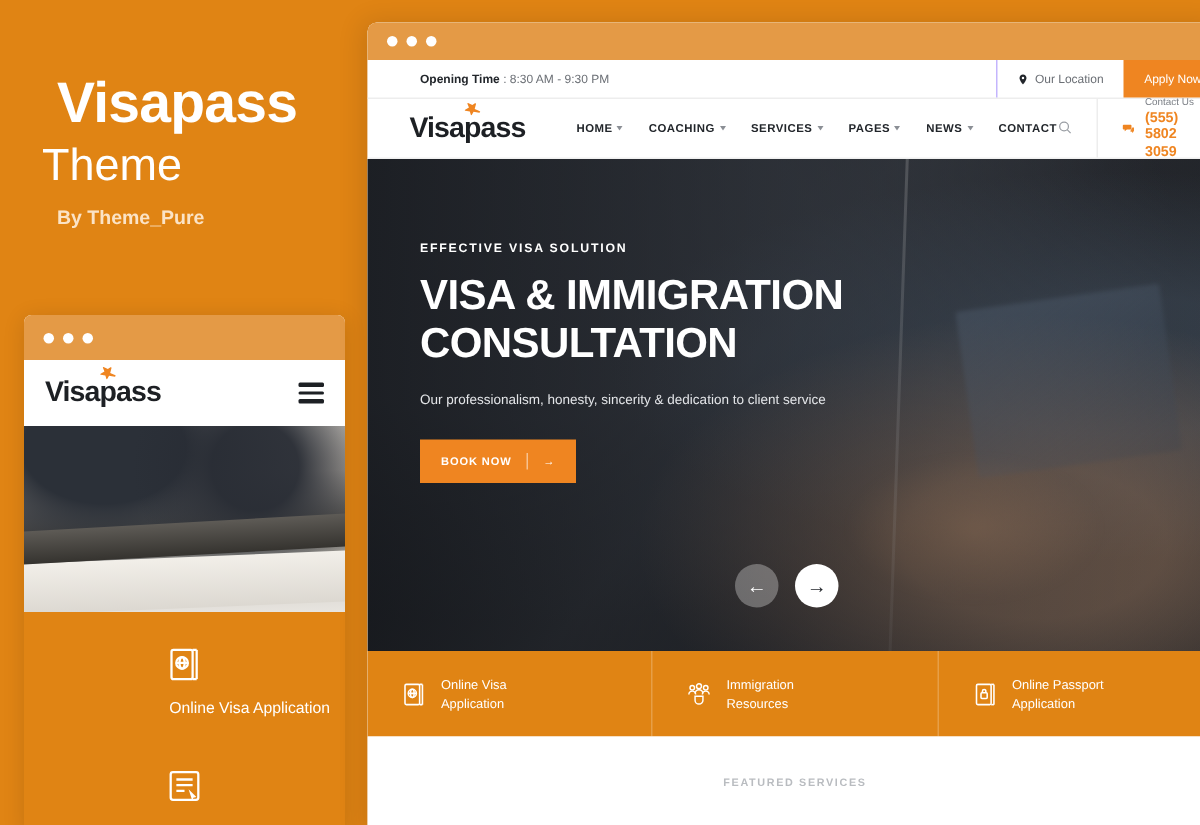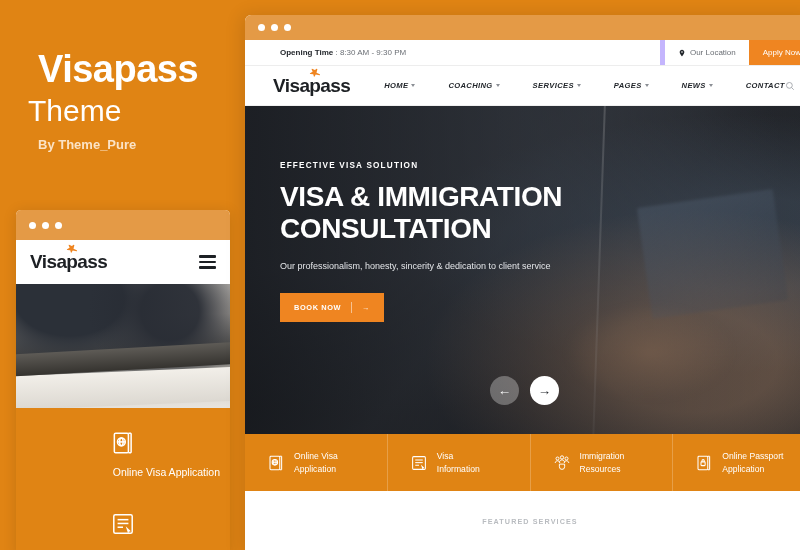--- a/index.html
+++ b/index.html
@@ -94,37 +94,37 @@
   
   .topbar {
     height: 26px; background: #ffffff; display: flex; align-items: center;
     justify-content: space-between; padding-left: 35px;
     border-bottom: 1px solid #ededed; font-size: 8px; color: #6b6f75;
   }
   .opening strong { color: #22262b; font-weight: bold; }
   .topbar-right { display: flex; align-items: center; height: 100%; }
   .our-location {
     display: flex; align-items: center; gap: 4px; padding: 0 13px;
-    border-left: 5px solid #c4b5fd; height: 100%;
+    border-left: 1px solid #c4b5fd; height: 100%;
   }
   .our-location svg { color: #22262b; }
   .apply-now {
     background: #ef8521; color: #ffffff; font-size: 8px;
     padding: 0 14px; height: 100%; display: flex; align-items: center;
     border: none; cursor: pointer; font-family: inherit;
   }
 
   
   .navbar {
     height: 40px; background: #ffffff; display: flex; align-items: center;
     padding-left: 28px; border-bottom: 1px solid #f0f0f0;
   }
   .nav-logo .logo-text { font-size: 19px; }
   .nav-logo { margin-right: 34px; }
-  .nav-menu { display: flex; align-items: center; gap: 33px; flex: 1; font-style: italic; }
+  .nav-menu { display: flex; align-items: center; gap: 17px; flex: 1; }
   .nav-item {
     font-size: 7.6px; font-weight: bold; color: #22262b; letter-spacing: 0.35px;
     display: flex; align-items: center; gap: 3px; cursor: pointer;
   }
   .caret { width: 0; height: 0; border-left: 2.6px solid transparent;
            border-right: 2.6px solid transparent; border-top: 3px solid #8b8f95; }
   .nav-search { margin-right: 16px; color: #9a9ea4; cursor: pointer; }
   .nav-contact {
     display: flex; align-items: center; gap: 7px; padding: 0 14px 0 16px;
     border-left: 1px solid #ededed; height: 100%;
@@ -375,33 +375,20 @@
         <circle cx="10.5" cy="11" r="3.6"></circle>
           <ellipse cx="10.5" cy="11" rx="1.6" ry="3.6"></ellipse>
         <line x1="6.9" y1="11" x2="14.1" y2="11"></line>
       </svg>
       <div class="service-label">
         <div>Online Visa</div>
         <div>Application</div>
       </div>
     </div>
     <div class="service-cell">
-      <svg width="18" height="18" viewBox="0 0 24 24" fill="none" stroke="currentColor" stroke-width="1.4">
-        <rect x="3.5" y="3.5" width="17" height="17" rx="1.4"></rect>
-        <line x1="7" y1="8" x2="17" y2="8"></line>
-          <line x1="7" y1="11.5" x2="17" y2="11.5"></line>
-        <line x1="7" y1="15" x2="12" y2="15"></line>
-        <path d="M14.5 14l4.8 4.8-1.9.4-.6 1.9z" fill="currentColor" stroke="none"></path>
-      </svg>
-      <div class="service-label">
-        <div>Visa</div>
-        <div>Information</div>
-      </div>
-    </div>
-    <div class="service-cell">
       <svg width="18" height="18" viewBox="0 0 24 24" fill="none" stroke="currentColor" stroke-width="1.3">
         <circle cx="6" cy="6" r="2"></circle>
           <circle cx="12" cy="4.6" r="2.2"></circle>
           <circle cx="18" cy="6" r="2"></circle>
         <path d="M3 12c0-1.7 1.4-3 3-3s3 1.3 3 3"></path>
         <path d="M8.6 11.2c0-1.9 1.5-3.4 3.4-3.4s3.4 1.5 3.4 3.4"></path>
         <path d="M15 12c0-1.7 1.4-3 3-3s3 1.3 3 3"></path>
         <path d="M8.5 13.5h7v3.5a3.5 3.5 0 01-7 0z"></path>
       </svg>
       <div class="service-label">

